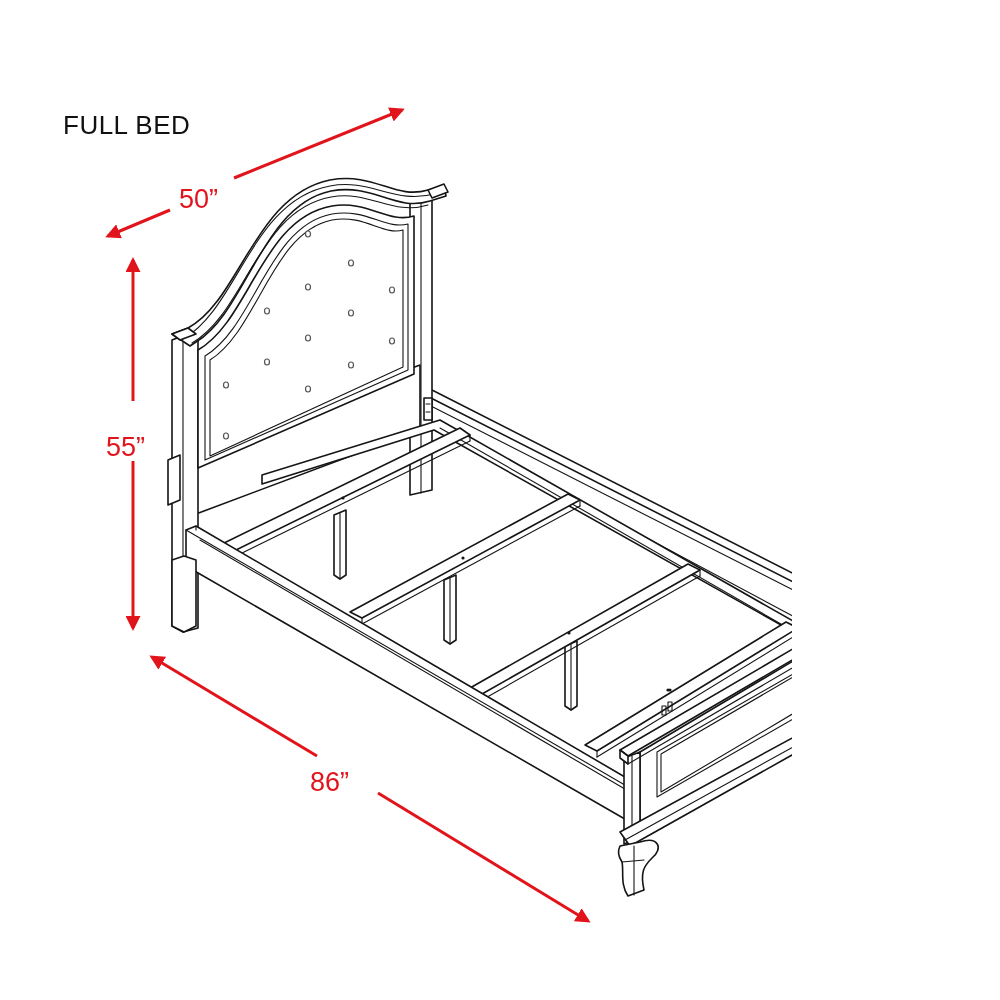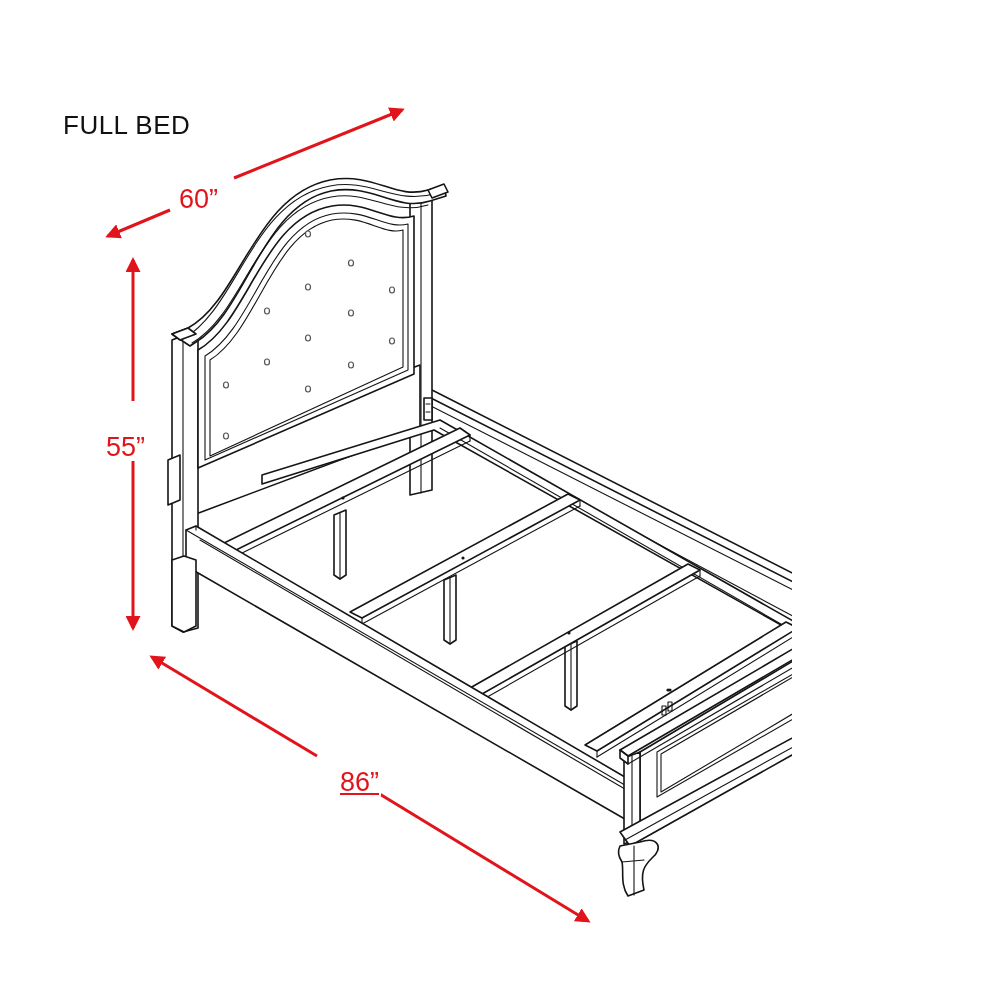--- a/index.html
+++ b/index.html
@@ -27,21 +27,21 @@
     .dim-label {
       position: absolute;
       font-size: 27px;
       color: #e1141b;
       line-height: 1;
       background: #ffffff;
       padding: 0 2px;
     }
     .dim-width  { left: 177px; top: 186px; }
     .dim-height { left: 104px; top: 413px; margin-top: 21px; }
-    .dim-length { left: 338px; top: 769px; text-decoration: underline; }
+    .dim-length { left: 308px; top: 769px; }
     svg.drawing {
       position: absolute;
       left: 0;
       top: 0;
       width: 1000px;
       height: 1000px;
     }
     .lnt { fill: none; stroke: #151515; stroke-width: 1.1; stroke-linejoin: round; stroke-linecap: round; }
     .fillw { fill: #ffffff; stroke: #151515; stroke-width: 1.6; stroke-linejoin: round; }
     .tuft { fill: #ffffff; stroke: #555555; stroke-width: 1.2; }
@@ -202,17 +202,17 @@
       <line class="lnt" x1="634" y1="846" x2="634" y2="895"></line>
     </g>
     <g>
       <path class="fillw" d="M862,700 L886,694 C898,700 896,712 888,722 C884,730 886,740 892,748 L876,752 C868,742 870,730 864,722 C856,716 858,706 862,700 Z"></path>
     </g>
     <g>
       <polygon class="fillw" points="172,560 184,556 196,560 196,626 184,632 172,626"></polygon>
     </g>
   </svg>
 
-  <div class="dim-label dim-width">60”</div>
+  <div class="dim-label dim-width">50”</div>
   <div class="dim-label dim-height">55”</div>
   <div class="dim-label dim-length">86”</div>
 
 </div>
 
 </body></html>

